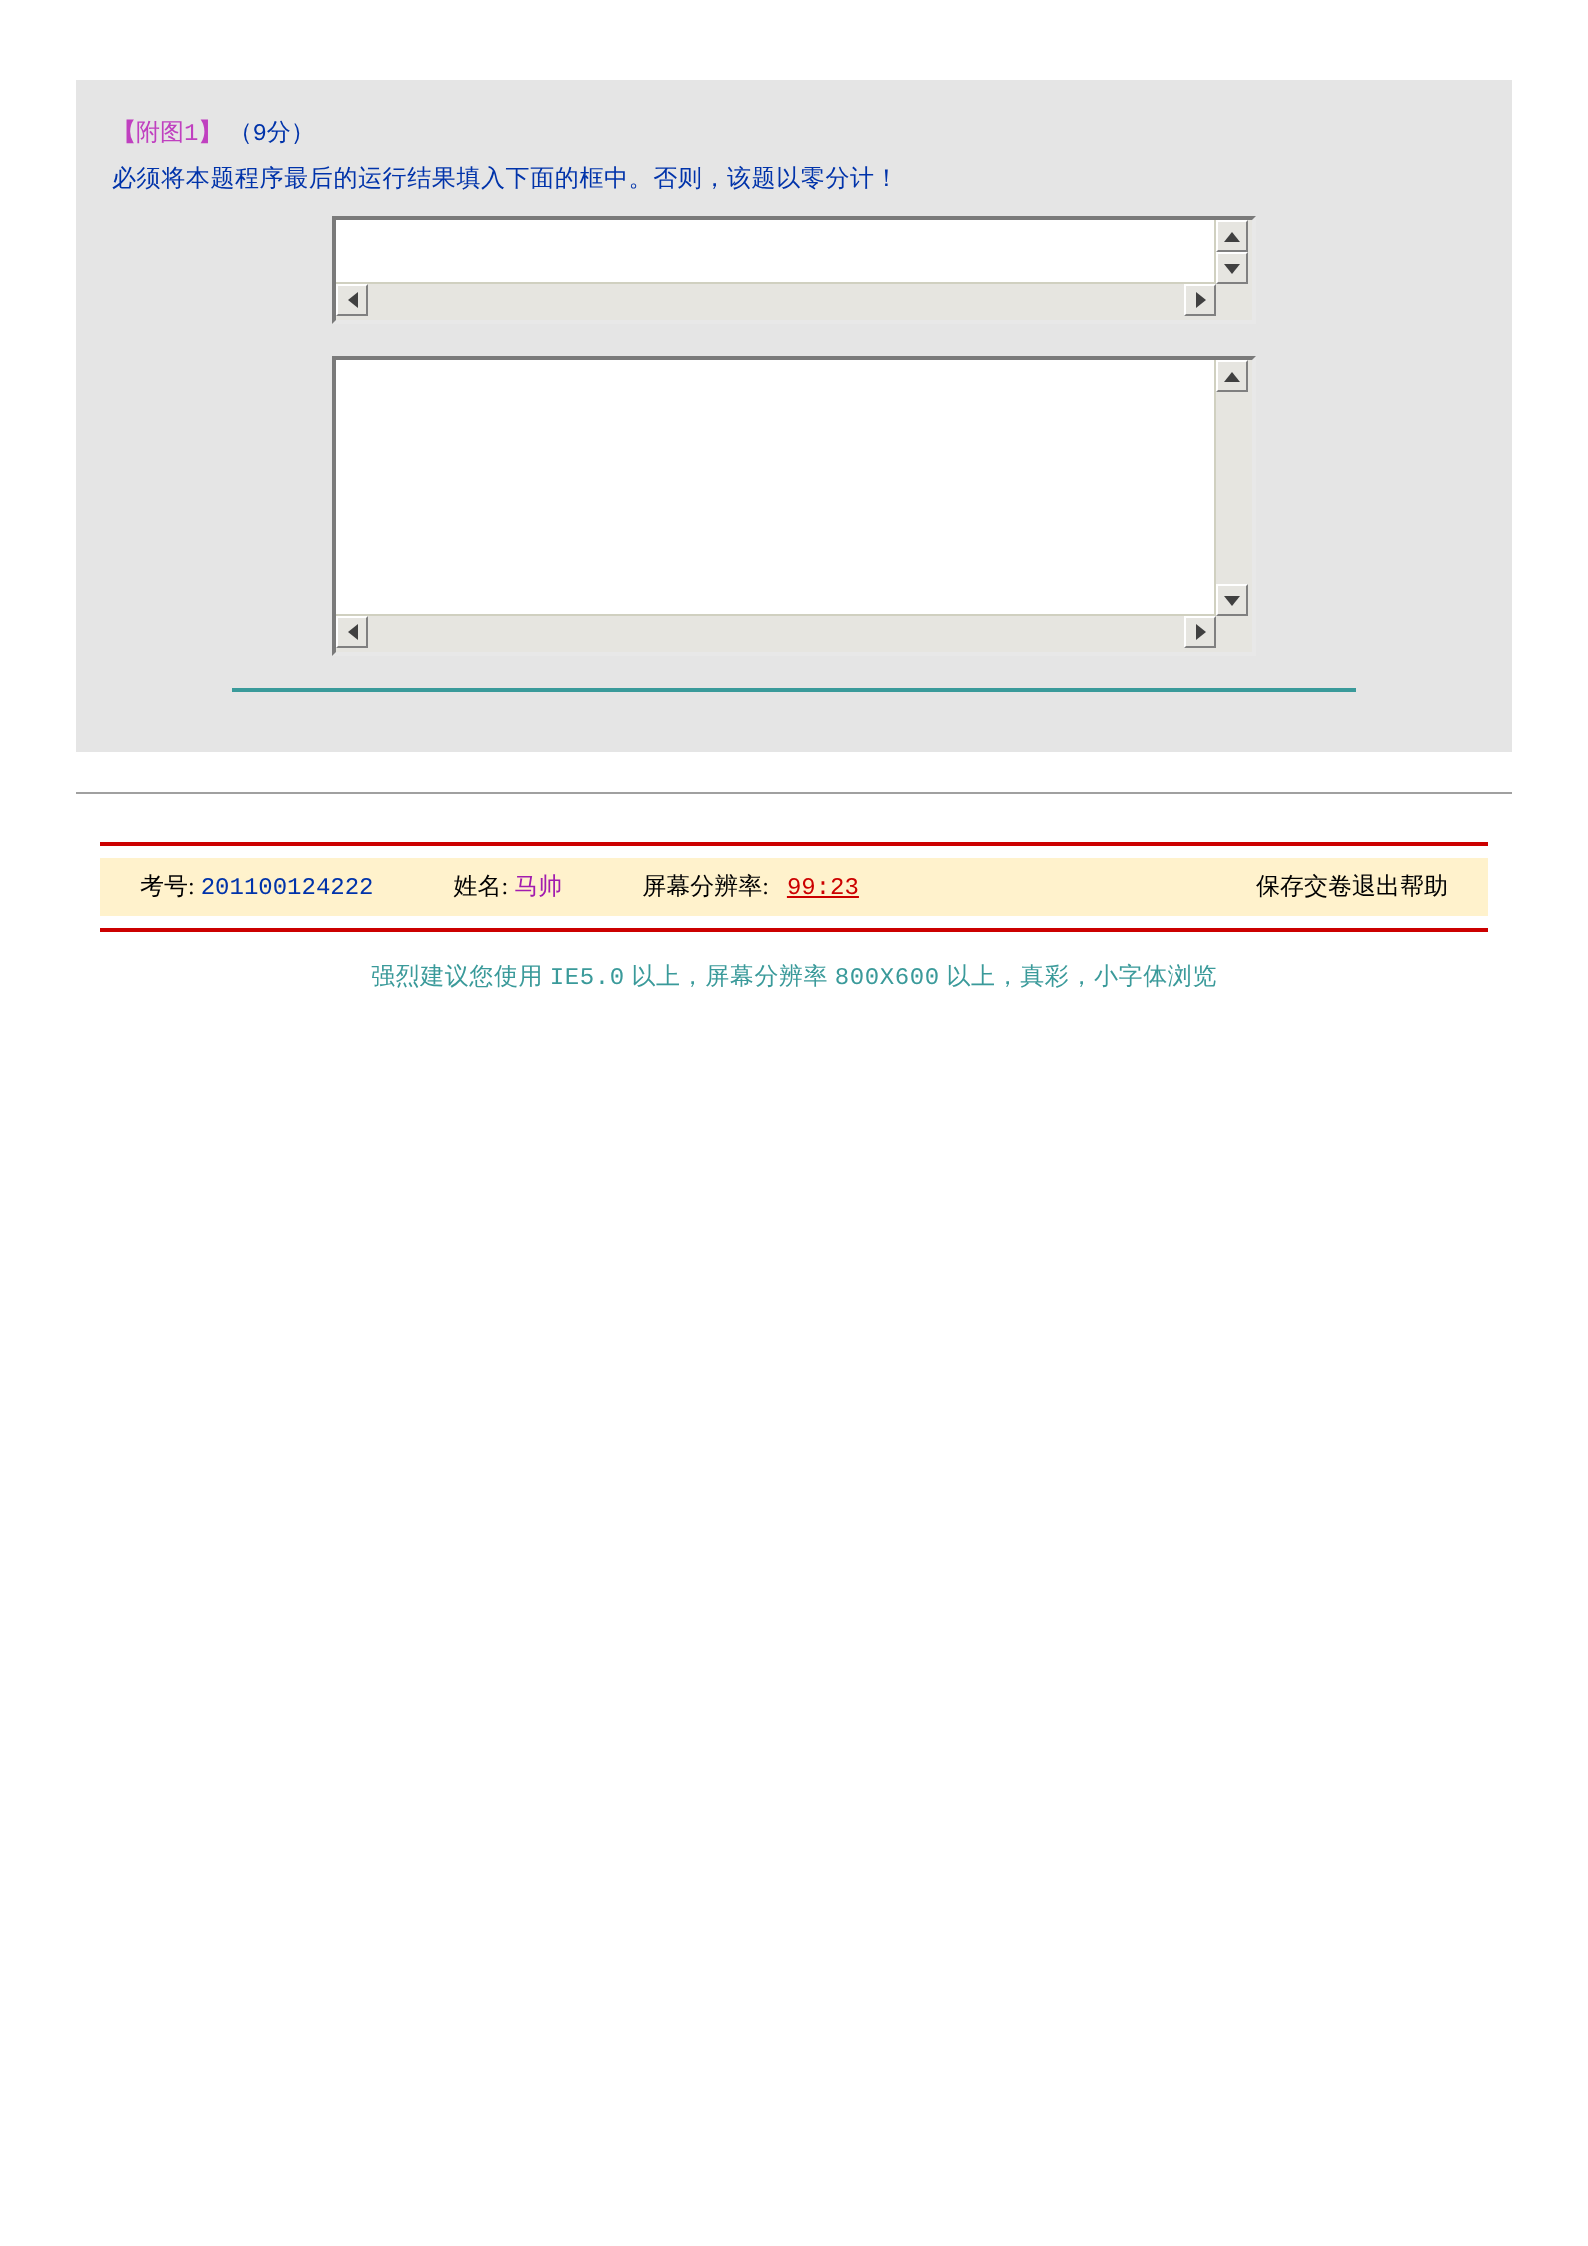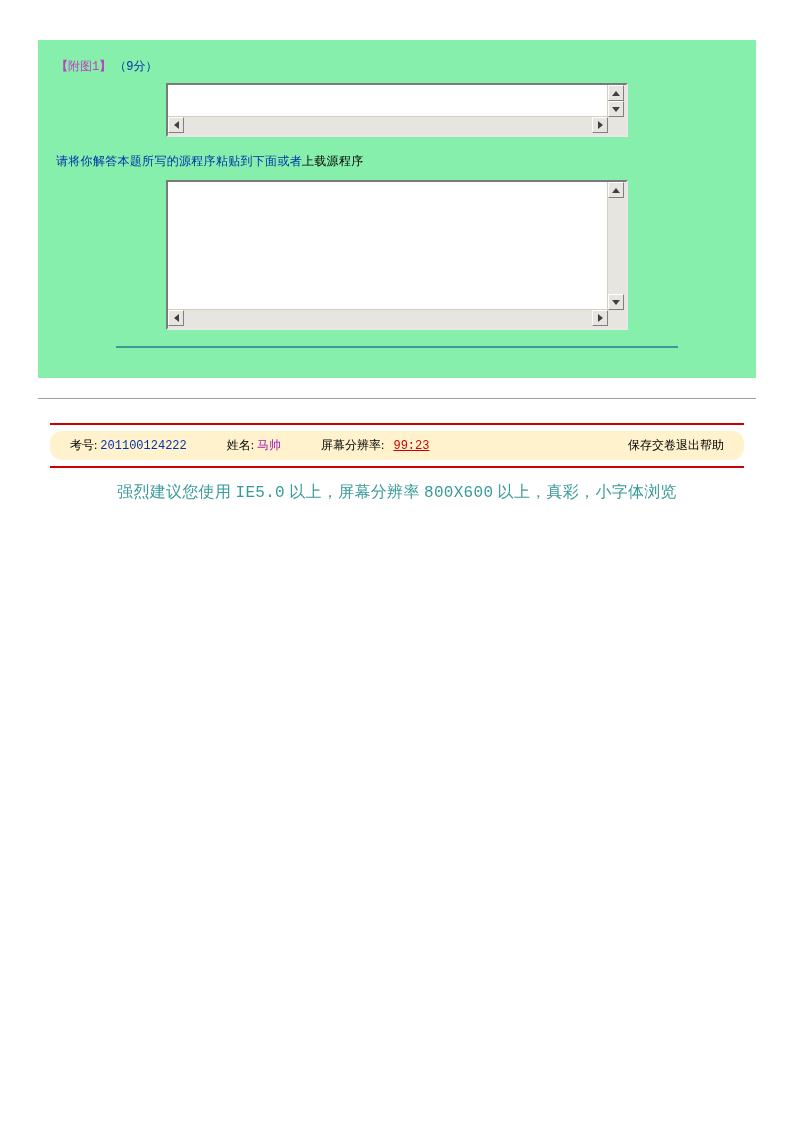--- a/index.html
+++ b/index.html
@@ -4,21 +4,21 @@
   <style>
     body {
       margin: 0;
       padding: 0;
       font-family: "SimSun", "宋体", serif;
       font-size: 12px;
       background: #ffffff;
       width: 794px;
     }
     .main-panel {
-      background: #86efac;
+      background: #e5e5e5;
       margin: 40px 38px 0 38px;
       padding: 18px 18px 30px 18px;
       box-sizing: border-box;
     }
     .title-row {
       margin-bottom: 6px;
     }
     .bracket {
       color: #c040c0;
       font-weight: bold;
@@ -135,47 +135,47 @@
       border-top: 2px solid #cc0000;
       margin: 24px 50px 6px 50px;
     }
     .status-bar {
       background: #fff2cc;
       margin: 0 50px;
       padding: 6px 20px;
       display: flex;
       align-items: center;
       font-size: 12px;
-      border-radius: 12px;
     }
     .status-bar .label { color: #000; }
     .status-bar .exam-id { color: #0033aa; font-family: "Courier New", monospace; }
     .status-bar .name-val { color: #a21caf; }
     .status-bar .time-val { color: #cc0000; font-family: "Courier New", monospace; text-decoration: underline; }
     .status-bar .seg { margin-right: 40px; white-space: nowrap; }
     .status-bar .links { margin-left: auto; }
     .status-bar .links span { color: #000; font-family: Liberation Mono, monospace; }
     .recommend {
       text-align: center;
       color: #3a9a9a;
-      font-size: 16px;
+      font-size: 12px;
       margin: 14px 0;
       letter-spacing: 0.3px;
     }
     .mono { font-family: "Courier New", monospace; }
   </style>
 </head>
 <body>
 
 <div class="main-panel">
   <div class="title-row">
     <span class="bracket">【</span><span class="attach-label">附图</span><span class="attach-num mono">1</span><span class="bracket">】</span>
     <span class="points">（</span><span class="points-num">9</span><span class="points">分</span><span class="points">）</span>
   </div>
 
+  <div class="instruction">必须将本题程序最后的运行结果填入下面的框中。否则，该题以零分计！</div>
 
   <div class="textarea-wrap">
     <div class="fake-textarea ta-small">
       <div class="content"></div>
       <div class="vscroll">
         <div class="scroll-btn top">
             <div class="arrow up"></div>
           </div>
         <div class="scroll-btn bottom">
             <div class="arrow down"></div>
@@ -186,23 +186,20 @@
             <div class="arrow left"></div>
           </div>
         <div class="scroll-btn rightb">
             <div class="arrow right"></div>
           </div>
       </div>
       <div class="corner"></div>
     </div>
   </div>
 
-  <div class="instruction">
-    <span>请将你解答本题所写的源程序粘贴到下面或者</span><span class="black-inline">上载源程序</span>
-  </div>
 
   <div class="textarea-wrap">
     <div class="fake-textarea ta-large">
       <div class="content"></div>
       <div class="vscroll">
         <div class="scroll-btn top">
             <div class="arrow up"></div>
           </div>
         <div class="scroll-btn bottom">
             <div class="arrow down"></div>

